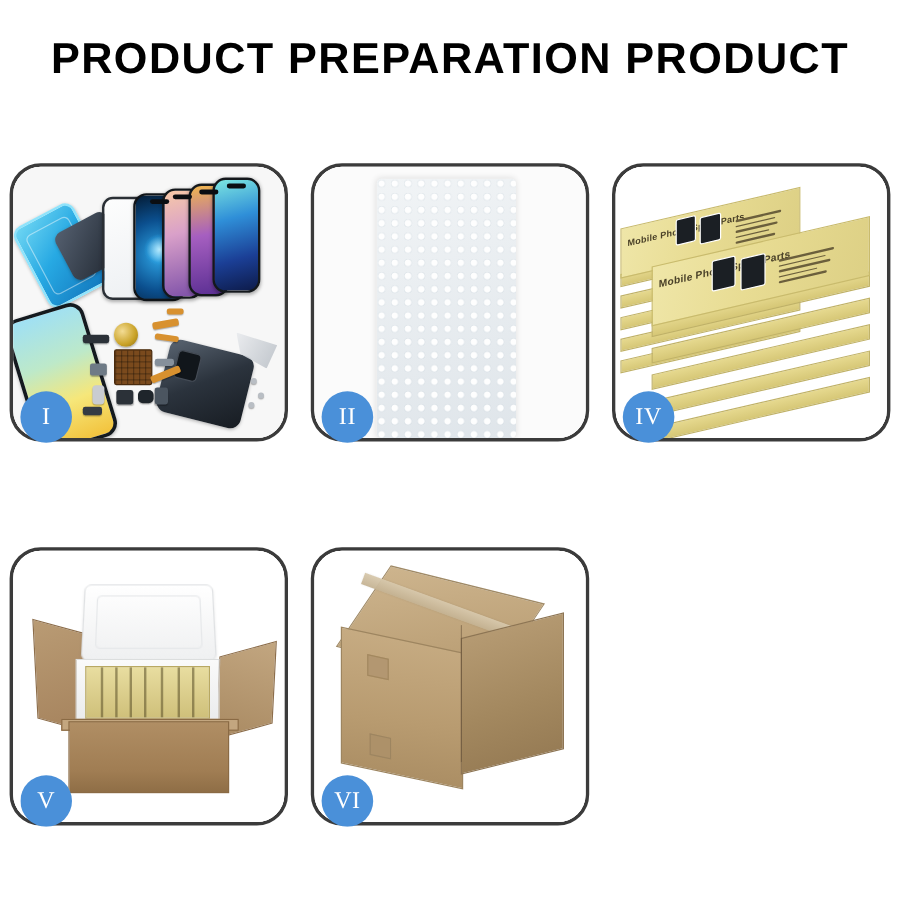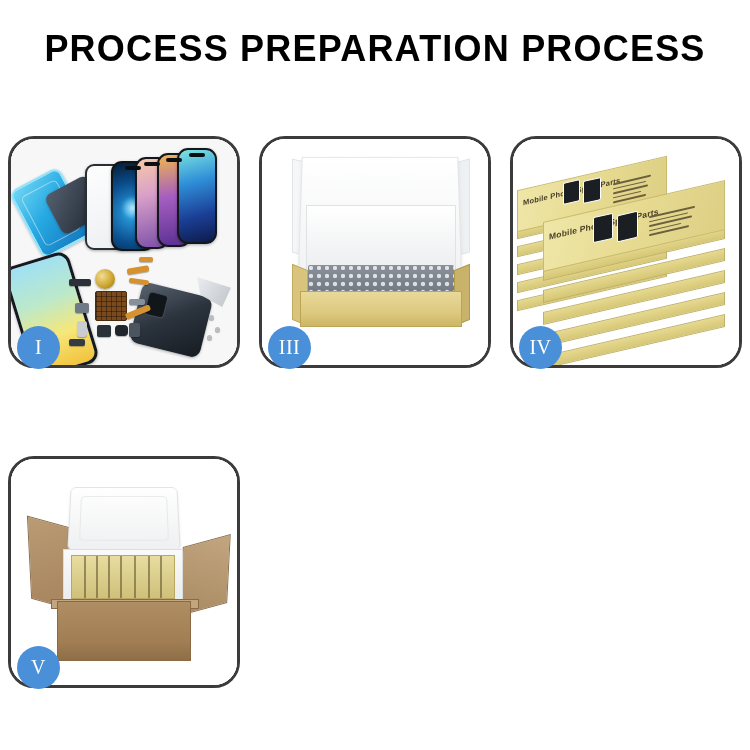--- a/index.html
+++ b/index.html
@@ -466,21 +466,21 @@
   }
   .p6 .seam{
     position:absolute; left:122px; top:62px; width:1px; height:114px;
     background:rgba(90,72,48,.45); transform: skewY(-14deg);
   }
 </style>
 </head>
 <body>
 
 <div class="header">
-  <h1 class="title">PROCESS PREPARATION PROCESS</h1>
+  <h1 class="title">PRODUCT PREPARATION PRODUCT</h1>
 </div>
 
 <div class="grid">
 
   <div class="panel p1">
     <div class="panel-clip">
       <div class="scene">
         <div class="phone adh"></div>
         <div class="phone darkpart"></div>
         <div class="phone glass"></div>
@@ -514,36 +514,38 @@
         <div class="smallpart sp9"></div>
         <div class="screw sw1"></div>
         <div class="screw sw2"></div>
         <div class="screw sw3"></div>
         <div class="tweezer"></div>
       </div>
     </div>
     <div class="badge">I</div>
   </div>
 
-
-  <div class="panel p3 plain">
+  <div class="panel p2 plain">
     <div class="panel-clip">
       <div class="scene">
-        <div class="lid-flapL"></div>
-        <div class="lid-flapR"></div>
-        <div class="lid"></div>
-        <div class="foam"></div>
-        <div class="bubblefill"></div>
-        <div class="tray-left"></div>
-        <div class="tray-right"></div>
-        <div class="tray-front"></div>
+        <div class="screen"></div>
+        <div class="cable"></div>
+        <div class="connector"></div>
+        <div class="conn2"></div>
+        <div class="label"></div>
+        <div class="label2"></div>
+        <div class="botparts"></div>
+        <div class="tab tabA"></div>
+        <div class="tab tabB"></div>
+        <div class="bubble"></div>
       </div>
     </div>
-    <div class="badge">III</div>
+    <div class="badge">II</div>
   </div>
+
 
   <div class="panel p4 plain">
     <div class="panel-clip">
       <div class="scene">
         <div class="stack">
           <div class="boxside bs1e"></div>
           <div class="boxside bs1d"></div>
           <div class="boxside bs1c"></div>
           <div class="boxside bs1b"></div>
           <div class="boxside bs1a"></div>
@@ -598,14 +600,28 @@
             <i></i>
             <i></i>
           </div>
         <div class="cartonlipL"></div>
         <div class="cartonfront"></div>
       </div>
     </div>
     <div class="badge">V</div>
   </div>
 
+  <div class="panel p6 plain">
+    <div class="panel-clip">
+      <div class="scene">
+        <div class="top"></div>
+        <div class="tape"></div>
+        <div class="front"></div>
+        <div class="side"></div>
+        <div class="seam"></div>
+        <div class="notch1"></div>
+        <div class="notch2"></div>
+      </div>
+    </div>
+    <div class="badge">VI</div>
+  </div>
 
 </div>
 
 </body></html>

